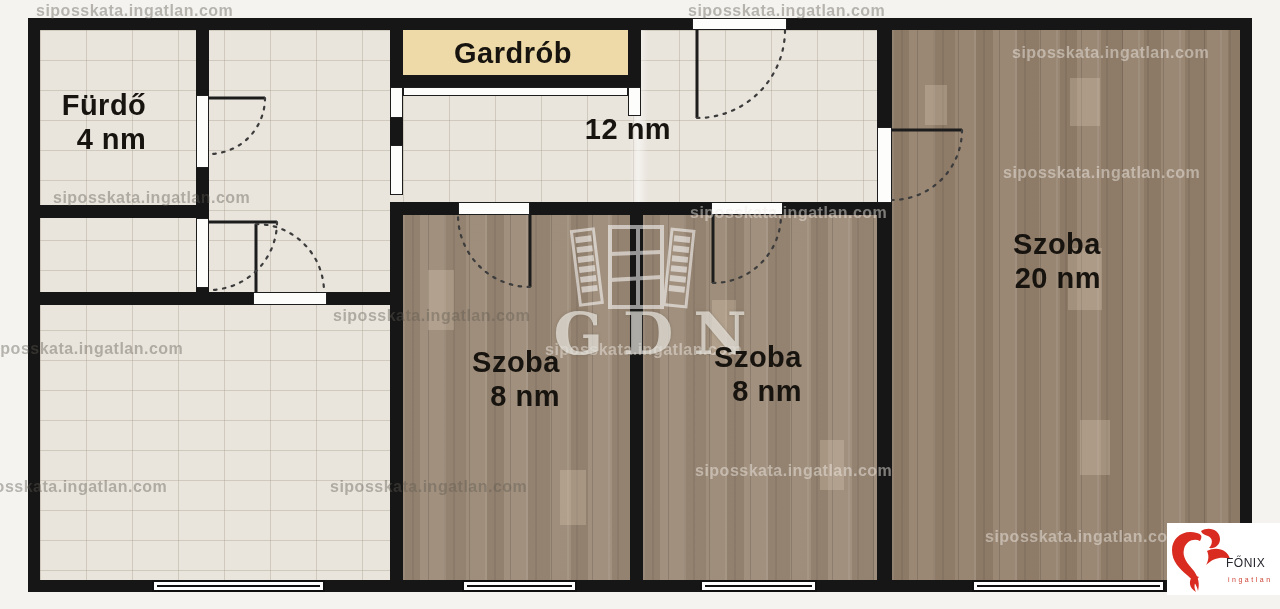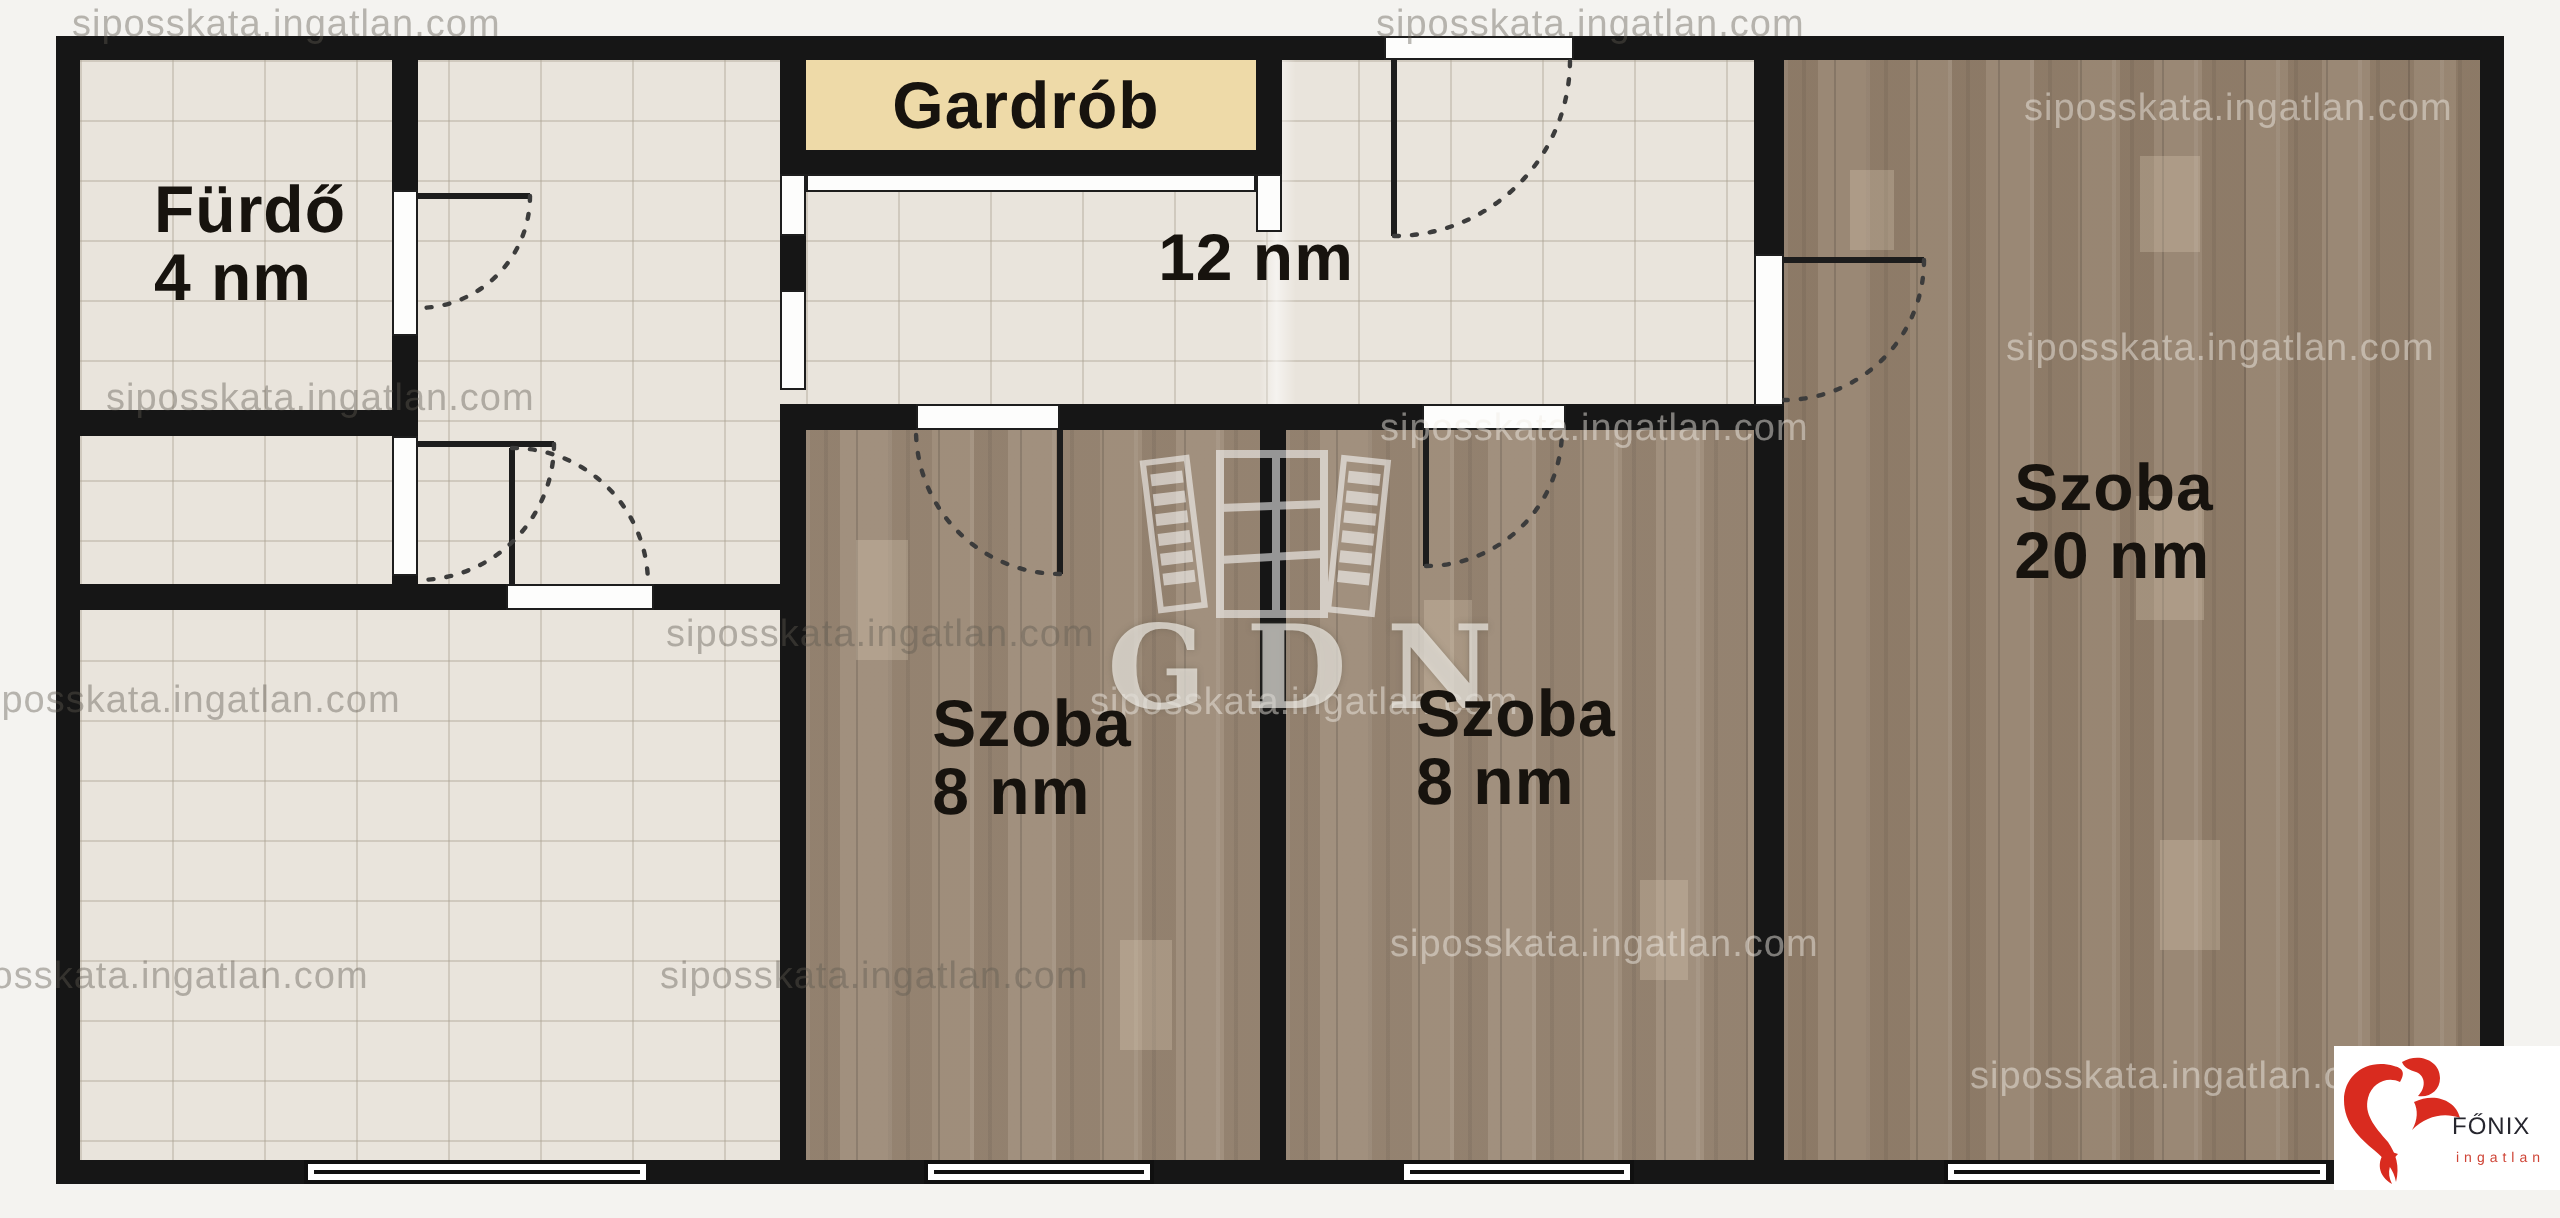--- a/index.html
+++ b/index.html
@@ -26,24 +26,24 @@
   .wall{position:absolute;background:var(--wall,#161616);z-index:2;}
   .closet-fill{background:var(--closet-fill,#eedaa8);z-index:1;}
   
   .gap{position:absolute;background:#fdfdfc;border:1px solid #1d1d1d;z-index:3;}
   .window{position:absolute;background:#fff;border:2px solid #101010;z-index:3;}
   .window .mull{position:absolute;left:3px;right:3px;top:50%;height:2px;margin-top:-1px;background:#101010;}
   .artifact{position:absolute;background:linear-gradient(90deg,rgba(255,255,255,0) 0,rgba(255,255,255,.55) 45%,rgba(255,255,255,0) 100%);z-index:2;}
   
   #doors{position:absolute;left:0;top:0;z-index:4;}
   
-  .room-label{position:absolute;transform:translateX(-50%);text-align:left;z-index:6;
-    font-weight:bold;font-size:33px;line-height:34px;color:var(--label,#17130e);letter-spacing:.5px;white-space:nowrap;}
-  
-  .wm{position:absolute;white-space:nowrap;font-weight:normal;font-size:19px;letter-spacing:.5px;z-index:5;}
+  .room-label{position:absolute;transform:translateX(-50%);text-align:right;z-index:6;
+    font-weight:bold;font-size:29px;line-height:34px;color:var(--label,#17130e);letter-spacing:.5px;white-space:nowrap;}
+  
+  .wm{position:absolute;white-space:nowrap;font-weight:bold;font-size:16px;letter-spacing:.5px;z-index:5;}
   .wm-dark{color:rgba(95,90,82,.42);}
   .wm-light{color:rgba(240,236,229,.48);}
   
   .gdn-icon{position:absolute;z-index:5;opacity:.55;}
   .gdn-text{position:absolute;transform:translateX(-50%);z-index:5;
     font-family:"DejaVu Serif",serif;font-weight:bold;font-size:58px;letter-spacing:20px;
     color:rgba(252,250,246,.62);text-shadow:0 0 3px rgba(90,82,70,.35);}
   
   .fonix-box{position:absolute;left:1167px;top:523px;width:113px;height:72px;background:#fff;z-index:7;}
   .fonix-brand{position:absolute;left:59px;top:33px;font-weight:normal;font-size:12px;letter-spacing:.5px;color:#26262e;}
@@ -127,21 +127,21 @@
       <path d="M697,118 A88,88 0 0 0 785,30"></path>
       <path d="M265,98 A56,56 0 0 1 209,154"></path>
       <path d="M277,222 A68,68 0 0 1 209,290"></path>
       <path d="M256,224 A68,68 0 0 1 324,292"></path>
       <path d="M530,287 A72,72 0 0 1 458,215"></path>
       <path d="M713,283 A68,68 0 0 0 781,215"></path>
       <path d="M962,130 A70,70 0 0 1 892,200"></path>
     </g>
   </svg>
 
-  <div class="room-label" style="left:125px;top:88px">
+  <div class="room-label" style="left:104px;top:88px">
     <div>Fürdő</div>
     <div>4 nm</div>
   </div>
   <div class="room-label" style="left:513px;top:36px">
     <div>Gardrób</div>
   </div>
   <div class="room-label" style="left:628px;top:112px">
     <div>12 nm</div>
   </div>
   <div class="room-label" style="left:516px;top:345px">

